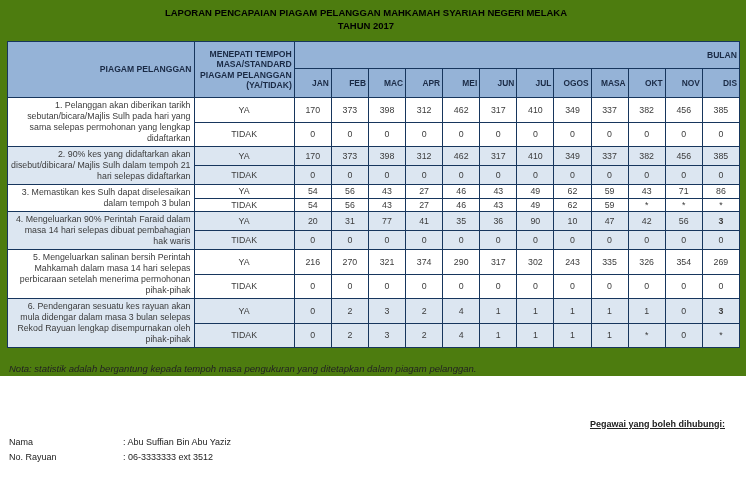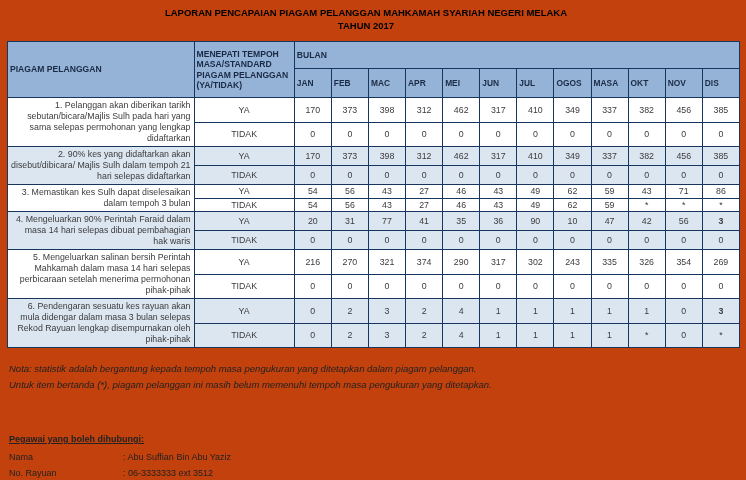--- a/index.html
+++ b/index.html
@@ -4,23 +4,23 @@
 <style>
   html, body { margin: 0; padding: 0; background: #ffffff; }
   body {
     width: 746px; height: 480px;
     font-family: "Liberation Sans", sans-serif;
     color: #222;
     overflow: hidden;
   }
   .page {
     box-sizing: border-box;
-    width: 746px; height: 480px;
+    width: 746px; height: 376px;
     padding: 6px 21px 0 7px;
-    background: #c2410c;
+    background: #4d7c0f;
   }
   .title-line {
     text-align: center;
     font-weight: bold;
     font-size: 9.5px;
     line-height: 13px;
     color: #000;
   }
   table.charter {
     border-collapse: collapse;
@@ -32,21 +32,21 @@
     border: 1px solid #17365D;
     overflow: hidden;
   }
   thead th {
     background: #95B3D7;
     color: #1a2a45;
     font-weight: bold;
     font-size: 8.6px;
     line-height: 10.5px;
     padding: 2px 2px;
-    text-align: left;
+    text-align: right;
   }
   .th-bulan { height: 22px; }
   .month-th { height: 24px; font-size: 8.4px; }
   td.label-cell {
     font-size: 8.8px;
     line-height: 11px;
     color: #3b3b3b;
     text-align: right;
     vertical-align: top;
     padding: 2px 3px;
@@ -74,20 +74,21 @@
     margin-top: 42px;
     margin-left: 2px;
     font-size: 9px;
     color: #222;
   }
   .contact-heading {
     font-weight: bold;
     text-decoration: underline;
     margin-bottom: 6px;
     font-size: 9px;
+    text-align: right;
   }
   .contact-row { display: flex; line-height: 15.5px; gap: 12px; }
   .contact-label { width: 102px; flex: 0 0 102px; }
   .contact-value { flex: 1; }
 </style>
 </head>
 <body>
 
 <div class="page">
 
@@ -306,21 +307,20 @@
           <td class="val-cell">1</td>
           <td class="val-cell">*</td>
           <td class="val-cell">0</td>
           <td class="val-cell">*</td>
         </tr>
       </tbody>
   </table>
 
   <div class="notes">
     <div>Nota: statistik adalah bergantung kepada tempoh masa pengukuran yang ditetapkan dalam piagam pelanggan.</div>
-    <div>Untuk item bertanda (*), piagam pelanggan ini masih belum memenuhi tempoh masa pengukuran yang ditetapkan.</div>
   </div>
 
   <div class="contact">
     <div class="contact-heading">Pegawai yang boleh dihubungi:</div>
     <div class="contact-row">
       <div class="contact-label">Nama</div>
       <div class="contact-value">: Abu Suffian Bin Abu Yaziz</div>
     </div>
     <div class="contact-row">
       <div class="contact-label">No. Rayuan</div>

